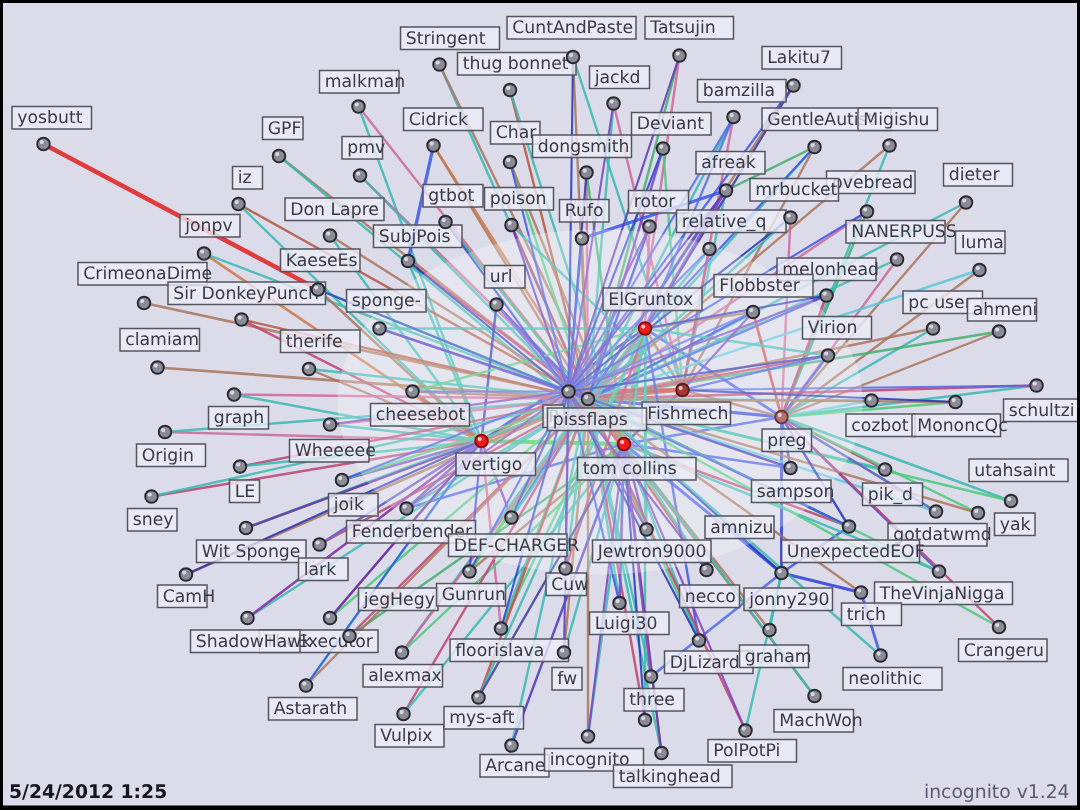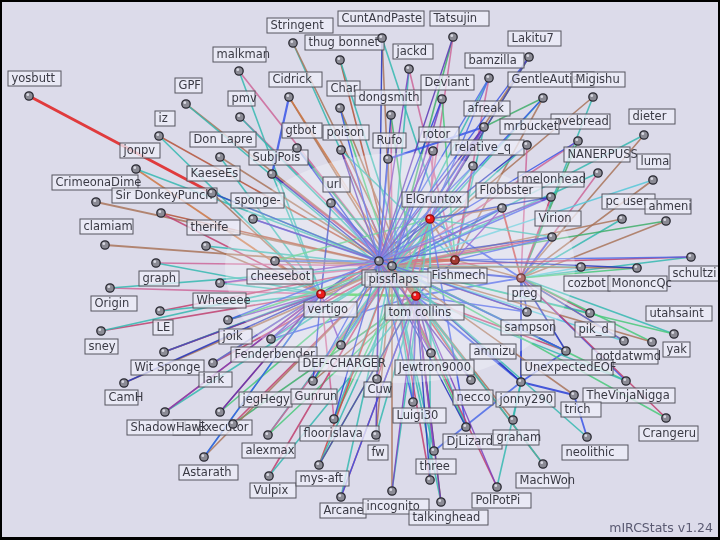--- a/index.html
+++ b/index.html
@@ -900,14 +900,15 @@
         <circle cx="392" cy="491" r="4.2" fill="#8b8b95" stroke="#2a2a33" stroke-width="1.3"></circle>
         <circle cx="390.8" cy="489.7" r="1.4" fill="rgba(235,235,245,0.8)"></circle>
         <circle cx="441" cy="502" r="4.2" fill="#8b8b95" stroke="#2a2a33" stroke-width="1.3"></circle>
         <circle cx="439.8" cy="500.7" r="1.4" fill="rgba(235,235,245,0.8)"></circle>
         <circle cx="497" cy="487" r="4.2" fill="#8b8b95" stroke="#2a2a33" stroke-width="1.3"></circle>
         <circle cx="495.8" cy="485.7" r="1.4" fill="rgba(235,235,245,0.8)"></circle>
       </g>
       <rect x="1" y="1" width="718" height="538" fill="none" stroke="#000000" stroke-width="2"></rect>
       <line x1="0" y1="538.5" x2="720" y2="538.5" stroke="#000000" stroke-width="3"></line>
     </svg>
-  <div id="ver" class="statusbar-text">mIRCStats v1.24</div>
+  <div id="ts" class="statusbar-text">5/24/2012 1:25</div>
+  <div id="ver" class="statusbar-text">incognito v1.24</div>
 </div>
 
 </body></html>

